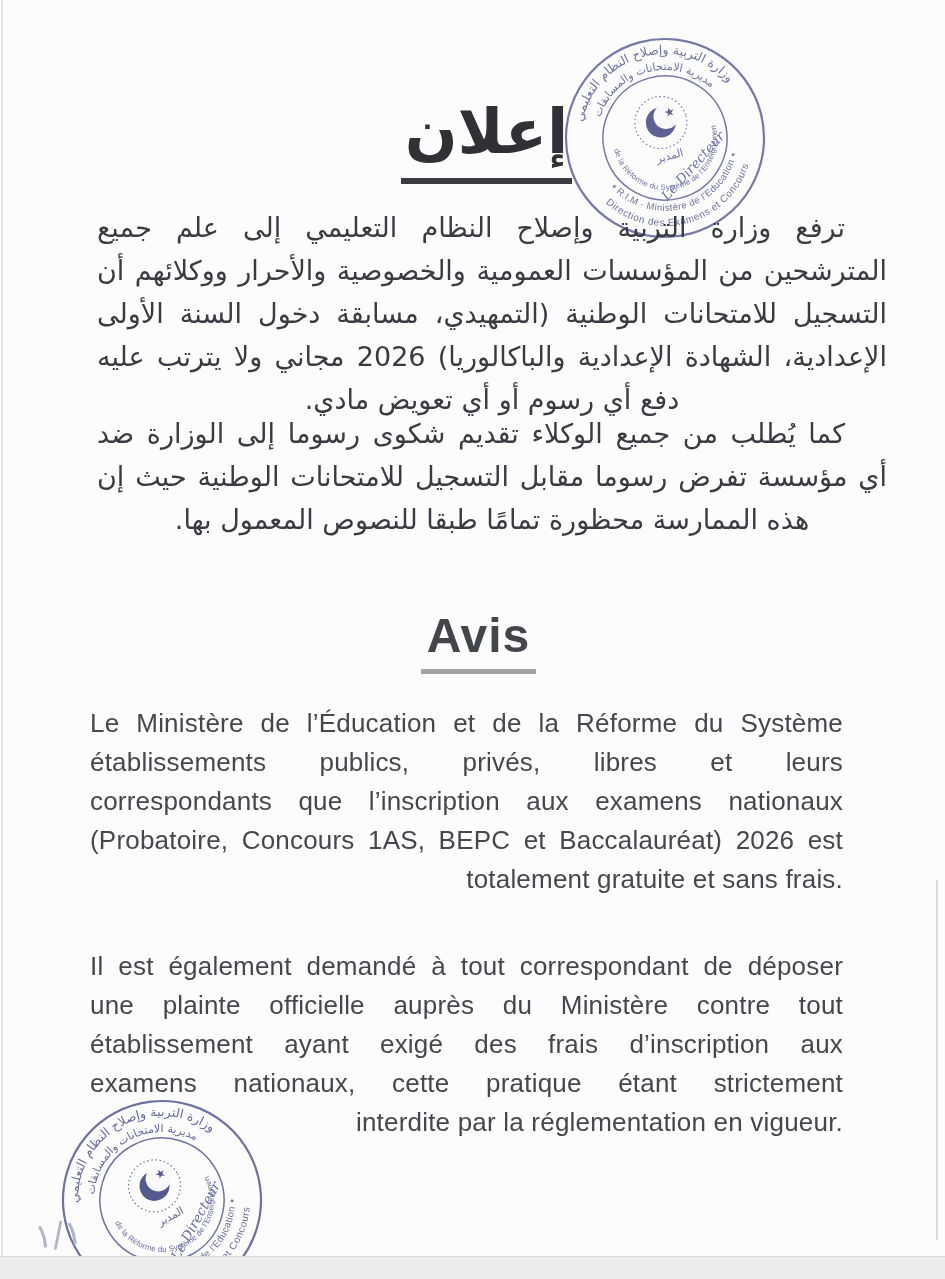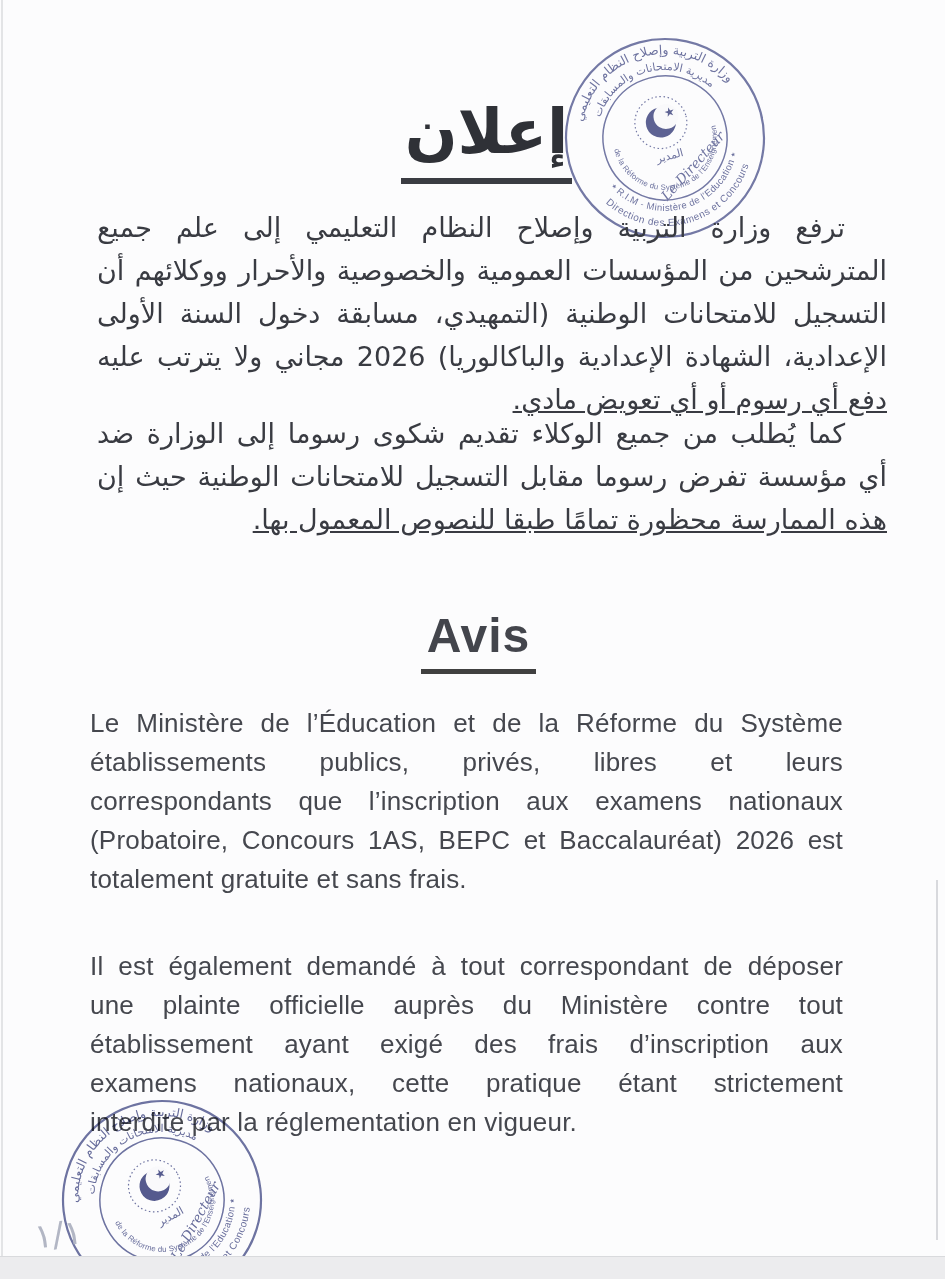--- a/index.html
+++ b/index.html
@@ -21,38 +21,38 @@
   .ar-title .u{display:inline-block;border-bottom:6px solid #3a3c42;padding:0 4px 6px 4px;}
   .ar-par{
     position:absolute;left:97px;width:790px;direction:rtl;
     font-family:"DejaVu Sans",sans-serif;font-size:27px;color:#393b42;
   }
   .ar-p1{top:206px;}
   .ar-p2{top:412px;}
   .ar-par .ln{height:43px;line-height:43px;white-space:nowrap;}
   .ar-par .just{text-align:justify;text-align-last:justify;}
   .ar-par .ind{padding-right:42px;}
-  .ar-par .last{text-align:right;text-decoration:underline;}
+  .ar-par .last{text-align:center;}
 
   
   .fr-title{
     position:absolute;top:608px;left:0;right:0;text-align:center;
     transform:translateX(6px);
     font-weight:bold;font-size:48px;line-height:56px;letter-spacing:1px;color:#43454c;
   }
-  .fr-title .u{display:inline-block;border-bottom:5px solid #404040;padding:0 6px 5px 6px;}
+  .fr-title .u{display:inline-block;border-bottom:5px solid #a3a3a3;padding:0 6px 5px 6px;}
   .fr-par{
     position:absolute;left:90px;width:753px;
     font-size:26px;color:#45474e;letter-spacing:.2px;
   }
   .fr-p1{top:704px;}
   .fr-p2{top:947px;}
   .fr-par .ln{height:39px;line-height:39px;white-space:nowrap;}
   .fr-par .just{text-align:justify;text-align-last:justify;}
-  .fr-par .last{text-align:left;}
+  .fr-par .last{text-align:right;}
 
   
   .stamp{position:absolute;mix-blend-mode:multiply;}
   .stamp-top{left:560px;top:33px;transform:rotate(-15deg);opacity:.88;}
   .stamp-bottom{left:57px;top:1095px;transform:rotate(-28deg);opacity:.92;}
   .stamp .ring{fill:none;stroke:#62689a;stroke-width:2.2;}
   .stamp .thin{stroke-width:1.5;}
   .stamp .dotring{fill:none;stroke:#62689a;stroke-width:1.2;stroke-dasharray:1.5 2.6;}
   .stamp .fillink{fill:#474d85;}
   .stamp .fillwhite{fill:#fcfcfd;}

